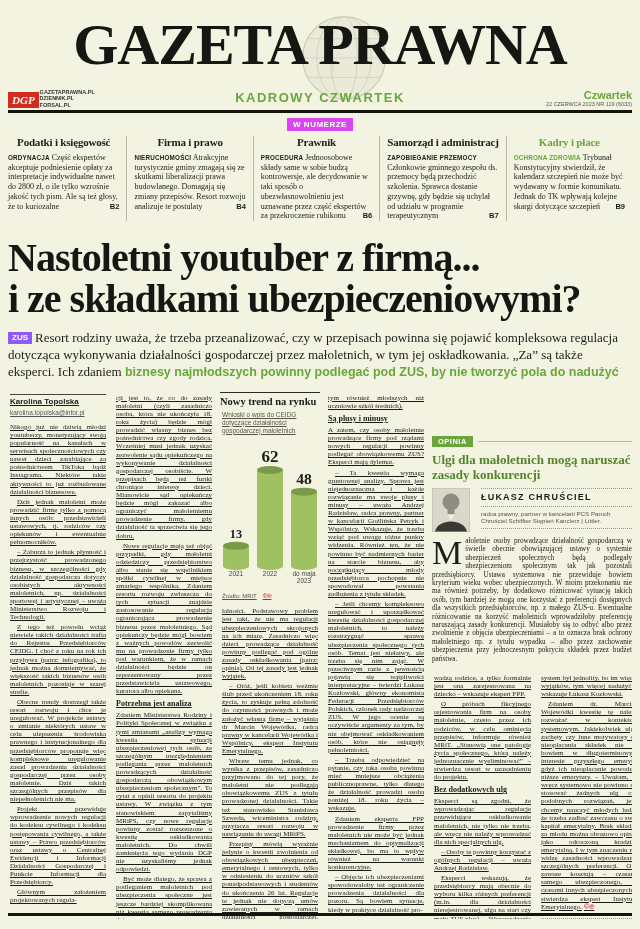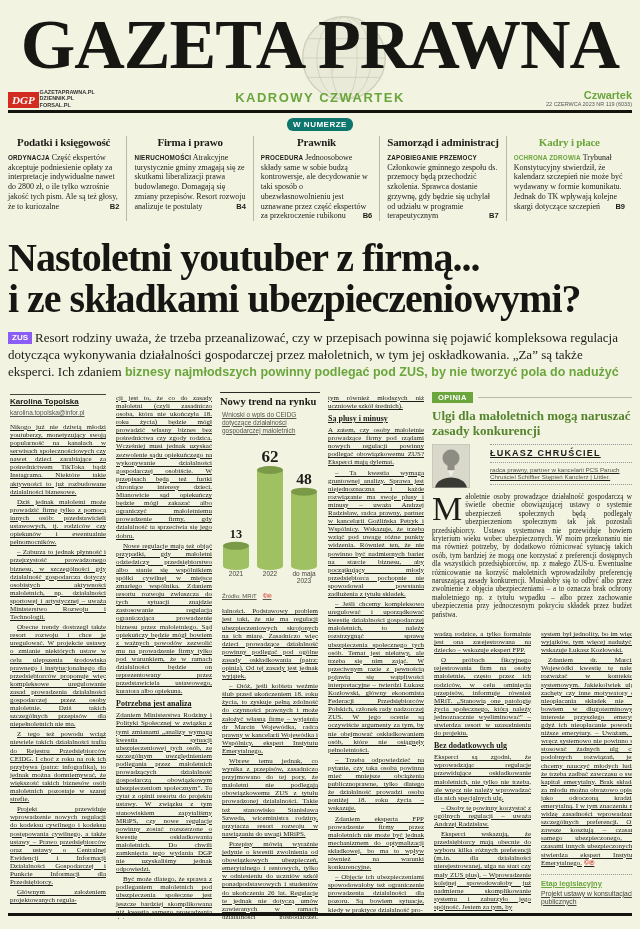--- a/index.html
+++ b/index.html
@@ -1,34 +1,34 @@
 <!DOCTYPE html>
 <html><head>
 <meta charset="utf-8">
 <style>
   html,body{margin:0;padding:0;background:#d8d8cc;}
   .page{position:relative;width:640px;height:929px;background:#f3f3e2;overflow:hidden;
         font-family:"Liberation Serif",serif;color:#1c1c18;box-sizing:border-box;padding:0 8px;}
   
   .mast{position:relative;text-align:center;padding-top:12px;}
   .globe{position:absolute;left:292px;top:14px;z-index:0;opacity:.8;}
-  .mast h1{position:relative;z-index:1;margin:0;font-weight:700;font-size:70px;line-height:66px;
+  .mast h1{position:relative;z-index:1;margin:0;font-weight:700;font-size:58px;line-height:66px;
            letter-spacing:-1px;white-space:nowrap;color:#161612;}
   .subrow{position:relative;display:flex;justify-content:space-between;align-items:flex-end;height:30px;margin-top:0;}
   .brands{display:flex;gap:1px;align-items:flex-end;margin-top:11px;}
   .logo{background:#d22b1f;color:#fff;font:italic 700 11px/13px "Liberation Serif",serif;padding:2px 4px 1px;}
   .brandlines div{font:700 5.5px/6.5px "Liberation Sans",sans-serif;color:#333;text-align:left;}
   .kadrowy{position:absolute;left:0;right:0;bottom:3px;text-align:center;color:#6aa63c;
            font:700 13px "Liberation Sans",sans-serif;letter-spacing:1.5px;}
   .dateblock{text-align:right;}
   .day{color:#6aa63c;font:700 11px/12px "Liberation Sans",sans-serif;}
   .date{font:400 5.5px/7px "Liberation Sans",sans-serif;color:#555;}
   .toprule{height:3px;background:#14140f;margin-top:2px;}
-  .wnum{display:inline-block;background:#0f766e;color:#fff;font:700 8px "Liberation Sans",sans-serif;
-        padding:2px 6px;margin-top:3px;letter-spacing:.5px;border-radius:6px;}
+  .wnum{display:inline-block;background:#d946ef;color:#fff;font:700 8px "Liberation Sans",sans-serif;
+        padding:2px 6px;margin-top:3px;letter-spacing:.5px;}
   
   .teasers{display:flex;margin-top:5px;}
   .teaser{flex:1;padding:0 7px;border-left:1px solid #b9b9a6;min-width:0;}
   .teaser:first-child{border-left:none;padding-left:0;}
   .teaser h3{margin:0 0 4px;font:700 11px/13px "Liberation Serif",serif;letter-spacing:-.2px;white-space:nowrap;overflow:hidden;text-align:center;}
   .teaser.green h3{color:#6aa63c;}
   .teaser p{margin:0;font:400 8px/9.7px "Liberation Serif",serif;}
   .kicker{font:700 6.3px "Liberation Sans",sans-serif;letter-spacing:.2px;text-transform:uppercase;}
   .teaser.green .kicker{color:#6aa63c;}
   .pgnum{font:700 7.5px "Liberation Sans",sans-serif;float:right;}
@@ -53,25 +53,25 @@
   .b-stagex{font:400 6.8px/8px "Liberation Sans",sans-serif !important;color:#44443c;text-align:left !important;}
   .endmark{color:#cf2e24;font:700 7px "Liberation Sans",sans-serif;margin-left:2px;}
   
   .infographic{border-top:1px solid #2a2a22;padding-top:3px;margin-bottom:7px;}
   .infographic h5{margin:0 0 3px;font:700 10.5px/12px "Liberation Serif",serif;}
   .chart-sub{font:400 6.5px/7.8px "Liberation Sans",sans-serif !important;color:#55554a;text-align:left !important;margin-bottom:2px !important;}
   .chart-src{display:flex;gap:4px;align-items:center;font:400 6px/8px "Liberation Sans",sans-serif !important;color:#55554a;text-align:left !important;}
   .chart-src .endmark{font-size:6px;}
   
   .right{flex:1;display:flex;flex-direction:column;min-width:0;}
-  .op-tag-row{display:flex;align-items:center;gap:5px;}
+  .op-tag-row{display:flex;align-items:center;gap:5px;margin-top:44px;}
   .op-tag{background:#6aa63c;color:#fff;font:700 7.5px/9px "Liberation Sans",sans-serif;padding:1px 6px;letter-spacing:.5px;}
   .op-line{flex:1;border-top:1px solid #b9b9a6;}
   .op-title{margin:5px 0 6px;font:700 13px/15px "Liberation Serif",serif;color:#54852c;}
-  .op-author{display:flex;gap:20px;margin-bottom:5px;text-decoration:underline;}
+  .op-author{display:flex;gap:11px;margin-bottom:5px;}
   .op-photo{flex:0 0 38px;}
   .op-meta{flex:1;border-top:1px dotted #999;padding-top:3px;}
   .op-name{font:700 9px/11px "Liberation Sans",sans-serif;letter-spacing:1.2px;border-bottom:1px dotted #999;padding-bottom:3px;}
   .op-desc{font:400 6.2px/7.4px "Liberation Sans",sans-serif;color:#55554a;padding-top:3px;border-bottom:1px dotted #999;padding-bottom:3px;}
   .op-body{font:400 7.2px/8.4px "Liberation Serif",serif;text-align:justify;margin:2px 0 9px;}
   .dropcap{float:left;font:400 34px/29px "Liberation Serif",serif;padding:1px 3px 0 0;}
   .right-cols{display:flex;gap:6px;flex:1;overflow:hidden;}
   .right-cols .col{flex:0 0 101px;width:101px;}
   .bottomrule{position:absolute;left:8px;right:8px;bottom:13px;height:3px;background:#14140f;}
 </style>
@@ -141,22 +141,22 @@
     <span class="zusbadge">ZUS</span><span>Resort rodziny uważa, że trzeba przeanalizować, czy w przepisach powinna się pojawić kompleksowa regulacja dotycząca wykonywania działalności gospodarczej przez małoletnich, w tym jej oskładkowania. „Za” są także eksperci. Ich zdaniem </span><span class="leadgreen">biznesy najmłodszych powinny podlegać pod ZUS, by nie tworzyć pola do nadużyć</span>
   </p>
 
   <main class="bodygrid">
     <div class="col">
         <p class="b-author">Karolina Topolska</p>
         <p class="b-email">karolina.topolska@infor.pl</p>
         <p class="b-p b-p0">Nikogo już nie dziwią młodzi youtuberzy, monetyzujący swoją popularność na kanałach w serwisach społecznościowych czy nawet dzieci zarabiające za pośrednictwem TikToka bądź Instagrama. Niektóre takie aktywności to już rozbudowane działalności biznesowe.</p>
         <p class="b-p">Dziś jednak małoletni może prowadzić firmę tylko z pomocą innych osób: przedstawicieli ustawowych, tj. rodziców czy opiekunów i ewentualnie pełnomocników.</p>
         <p class="b-p">– Zaburza to jednak płynność i przejrzystość prowadzonego biznesu, w szczególności gdy działalność gospodarcza dotyczy osobistych aktywności małoletnich, np. działalności sportowej i artystycznej – uważa Ministerstwo Rozwoju i Technologii.</p>
+        <p class="b-p">Z tego też powodu wciąż niewiele takich działalności trafia do Rejestru Przedsiębiorców CEIDG. I choć z roku na rok ich przybywa (patrz: infografika), to jednak można domniemywać, że większość takich biznesów osób małoletnich pozostaje w szarej strefie.</p>
         <p class="b-p">Obecne trendy dostrzegł także resort rozwoju i chce je uregulować. W projekcie ustawy o zmianie niektórych ustaw w celu ulepszenia środowiska prawnego i instytucjonalnego dla przedsiębiorców proponuje więc kompleksowe uregulowanie zasad prowadzenia działalności gospodarczej przez osoby małoletnie. Dziś takich szczególnych przepisów dla niepełnoletnich nie ma.</p>
-        <p class="b-p">Z tego też powodu wciąż niewiele takich działalności trafia do Rejestru Przedsiębiorców CEIDG. I choć z roku na rok ich przybywa (patrz: infografika), to jednak można domniemywać, że większość takich biznesów osób małoletnich pozostaje w szarej strefie.</p>
         <p class="b-p">Projekt przewiduje wprowadzenie nowych regulacji do kodeksu cywilnego i kodeksu postępowania cywilnego, a także ustawy – Prawo przedsiębiorców oraz ustawy o Centralnej Ewidencji i Informacji Działalności Gospodarczej i Punkcie Informacji dla Przedsiębiorcy.</p>
         <p class="b-p">Głównym założeniem projektowanych regula-</p>
       </div>
     <div class="col">
         <p class="b-p b-p0">cji jest to, że co do zasady małoletni (czyli zasadniczo osoba, która nie ukończyła 18. roku życia) będzie mógł prowadzić własny biznes bez pośrednictwa czy zgody rodzica. Wcześniej musi jednak uzyskać zezwolenie sądu opiekuńczego na wykonywanie działalności gospodarczej osobiście. W przepisach będą też furtki chroniące interesy dzieci. Mianowicie sąd opiekuńczy będzie mógł zakazać albo ograniczyć małoletniemu prowadzenie firmy, gdy działalność ta sprzeciwia się jego dobru.</p>
         <p class="b-p">Nowe regulacje mają też objąć przypadki, gdy małoletni odziedziczy przedsiębiorstwo albo stanie się wspólnikiem spółki cywilnej w miejsce zmarłego wspólnika. Zdaniem resortu rozwoju zwłaszcza do tych sytuacji znajdzie zastosowanie regulacja ograniczająca prowadzenie biznesu przez małoletniego. Sąd opiekuńczy będzie mógł bowiem z ważnych powodów zezwolić mu na prowadzenie firmy tylko pod warunkiem, że w ramach działalności będzie on reprezentowany przez przedstawiciela ustawowego, kuratora albo opiekuna.</p>
         <p class="b-sub">Potrzebna jest analiza</p>
         <p class="b-p b-p0">Zdaniem Ministerstwa Rodziny i Polityki Społecznej w związku z tymi zmianami „analizy wymaga kwestia sytuacji ubezpieczeniowej tych osób, ze szczególnym uwzględnieniem podlegania przez małoletnich prowadzących działalność gospodarczą obowiązkowym ubezpieczeniom społecznym”. To cytat z opinii resortu do projektu ustawy. W związku z tym stanowiskiem zapytaliśmy MRiPS, czy nowe regulacje powinny zostać rozszerzone o kwestię oskładkowania małoletnich. Do chwili zamknięcia tego wydania DGP nie uzyskaliśmy jednak odpowiedzi.</p>
         <p class="b-p">Być może dlatego, że sprawa z podleganiem małoletnich pod ubezpieczenia społeczne jest jeszcze bardziej skomplikowana niż kwestia samego prowadzenia dzia-</p>
       </div>

